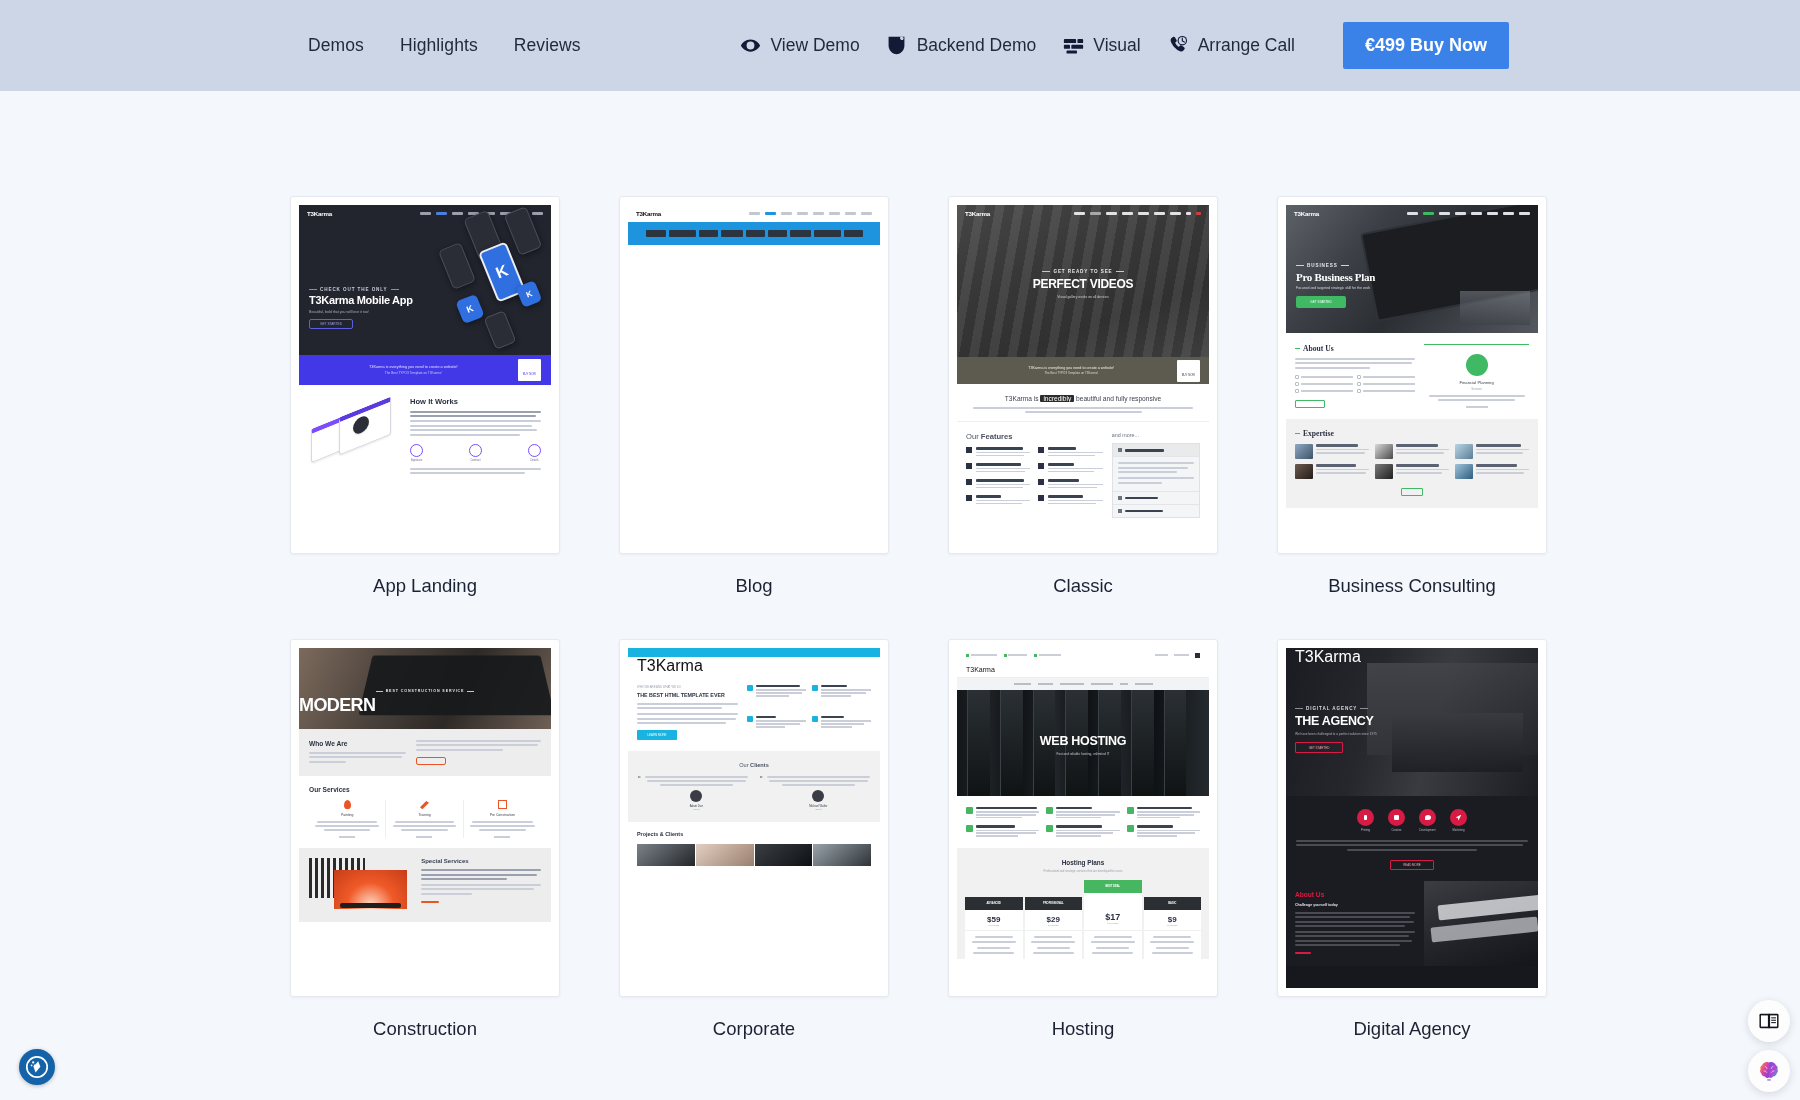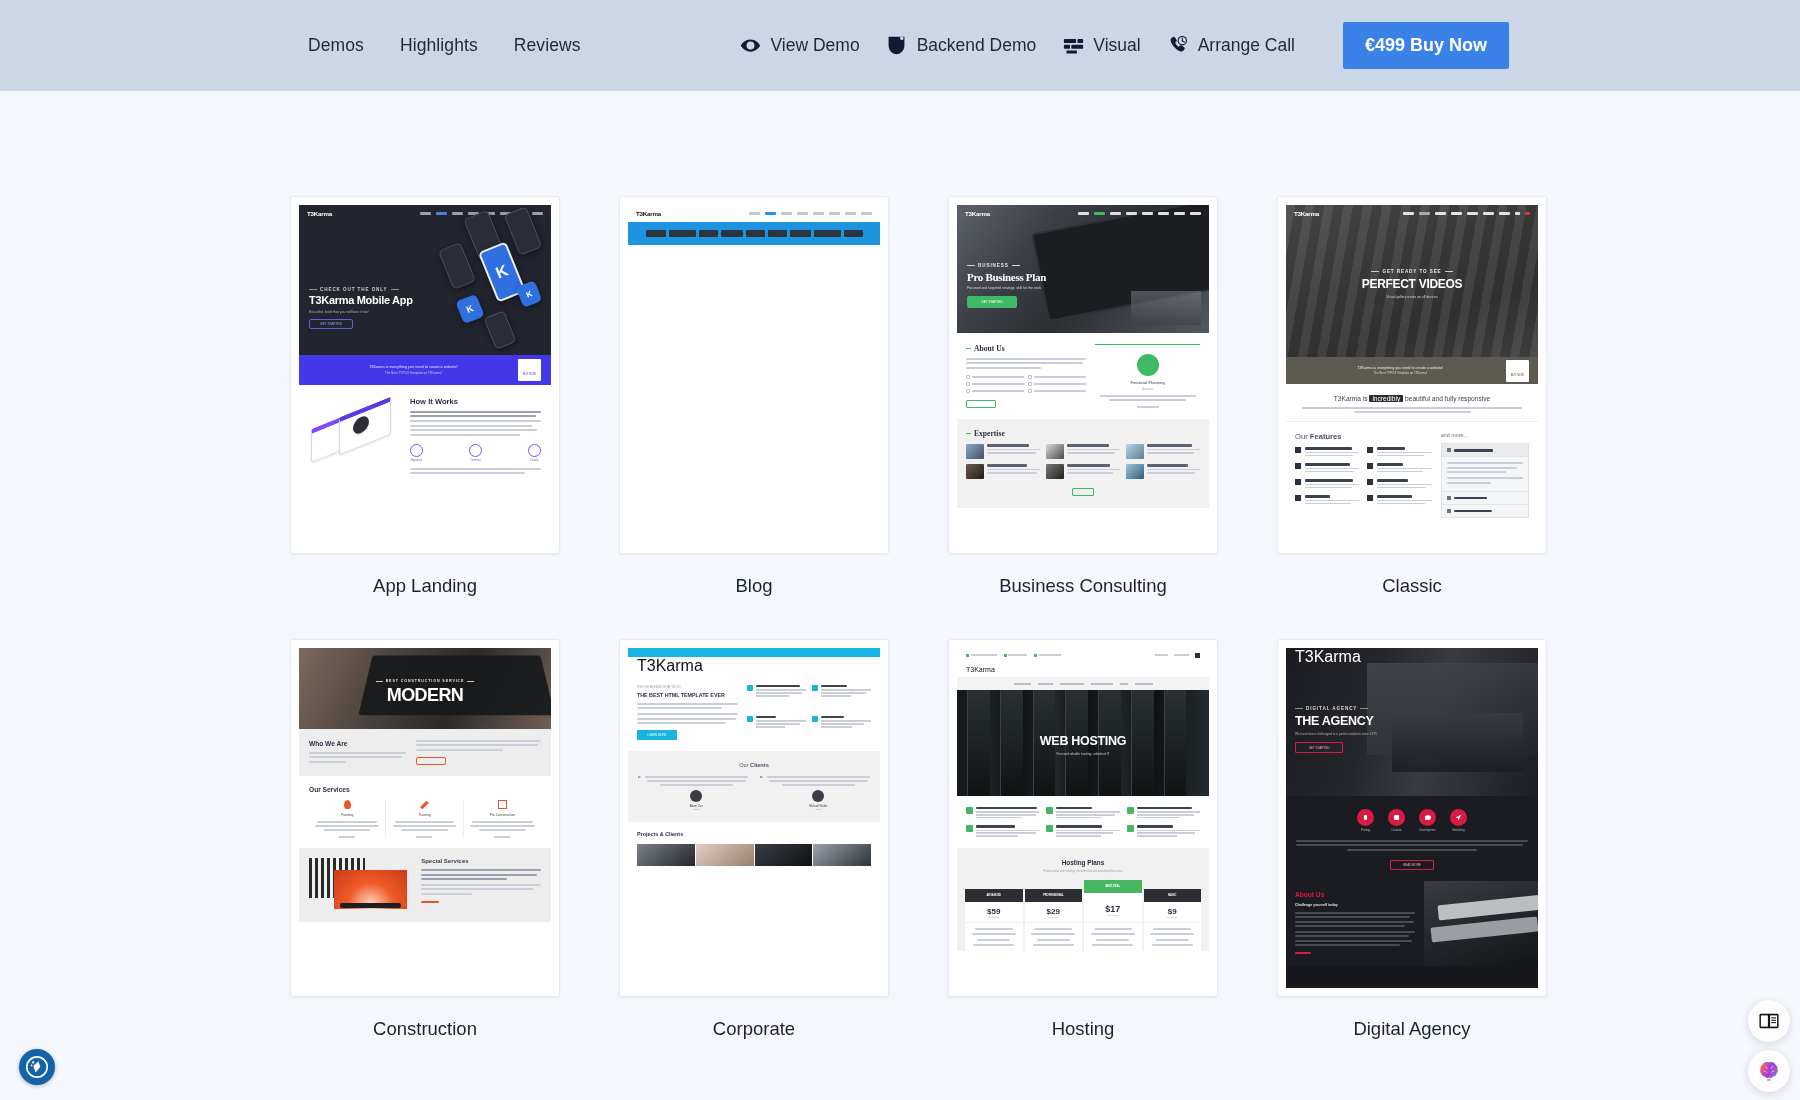--- a/index.html
+++ b/index.html
@@ -420,20 +420,172 @@
             <span class="tag" style="width:19px"></span>
           </div>
         </div>
       </div>
       <div class="card-label">Blog</div>
     </div>
 
     <div class="cell">
       <div class="card">
         <div class="shot">
+          <div class="cl-hero">
+            <div style="position:absolute;inset:0;opacity:.35;background:repeating-linear-gradient(100deg,#6a6a6a 0 9px,#3c3c3c 9px 19px)"></div>
+            <div class="mn" style="position:relative;z-index:2">
+              <span class="logo" style="color:#fff">T3Karma</span>
+              <span class="links">
+                <i style="background:#e2e2e2"></i>
+                  <i style="background:#a8a8a8"></i>
+                  <i style="background:#e2e2e2"></i>
+                <i style="background:#e2e2e2"></i>
+                  <i style="background:#e2e2e2"></i>
+                  <i style="background:#e2e2e2"></i>
+                <i style="background:#e2e2e2"></i>
+                  <i style="background:#e2e2e2;width:5px"></i>
+                  <i style="background:#d83a3a;width:5px"></i>
+              </span>
+            </div>
+            <div style="position:absolute;left:0;right:0;top:64px;text-align:center;z-index:2">
+              <div style="display:flex;align-items:center;gap:3px;justify-content:center;margin-bottom:3px">
+                <span style="width:8px;height:1px;background:#c9c9c9"></span>
+                <span class="hero-kicker" style="color:#e9e9e9">GET READY TO SEE</span>
+                <span style="width:8px;height:1px;background:#c9c9c9"></span>
+              </div>
+              <div class="hero-h" style="font-size:12px;color:#fff">PERFECT VIDEOS</div>
+              <div style="font-size:3.4px;color:#cfcfcf;margin-top:4px">Visual gallery works on all devices</div>
+            </div>
+          </div>
+          <div class="cl-band">
+            <div style="flex:1;text-align:center">
+              <div style="font-size:3.7px;color:#f1f0e8">T3Karma is everything you need to create a website!</div>
+              <div style="font-size:3px;color:#dcdacf;margin-top:1.5px">The Best TYPO3 Template on T3Karma!</div>
+            </div>
+            <div style="background:#fff;border-radius:1px;padding:2px 5px">
+              <span style="font-size:2.8px;color:#3c3c3c">BUY NOW</span>
+            </div>
+          </div>
+          <div style="background:#fff;padding:11px 9px 8px;text-align:center;border-bottom:1px solid #eceef0">
+            <div style="font-size:6.6px;color:#3b4250">
+              <span>T3Karma is</span>
+              <span class="hl">incredibly</span>
+              <span>beautiful and fully responsive</span>
+            </div>
+            <div style="margin-top:5px">
+              <div class="txtline" style="width:94%;margin:0 auto 2.4px"></div>
+                <div class="txtline" style="width:50%;margin:0 auto"></div>
+            </div>
+          </div>
+          <div style="background:#fff;padding:10px 9px;display:flex;gap:9px">
+            <div style="flex:1.55">
+              <div class="sec-h" style="font-weight:400;color:#4a5160">
+                <span>Our</span>
+                <b>Features</b>
+              </div>
+              <div class="feat-grid">
+                <div class="feat">
+                    <span style="width:6px;height:6px;background:#2b3142;flex:0 0 6px"></span>
+                    <span style="flex:1">
+                      <span style="display:block;height:2.4px;background:#3b4250;width:86%;border-radius:1px"></span>
+                      <span style="display:block;height:1.6px;background:#c9ced8;width:100%;margin-top:2px"></span>
+                      <span style="display:block;height:1.6px;background:#c9ced8;width:88%;margin-top:1.4px"></span>
+                    </span>
+                  </div>
+                <div class="feat">
+                    <span style="width:6px;height:6px;background:#2b3142;flex:0 0 6px"></span>
+                    <span style="flex:1">
+                      <span style="display:block;height:2.4px;background:#3b4250;width:50%;border-radius:1px"></span>
+                      <span style="display:block;height:1.6px;background:#c9ced8;width:100%;margin-top:2px"></span>
+                      <span style="display:block;height:1.6px;background:#c9ced8;width:86%;margin-top:1.4px"></span>
+                    </span>
+                  </div>
+                <div class="feat">
+                    <span style="width:6px;height:6px;background:#2b3142;flex:0 0 6px"></span>
+                    <span style="flex:1">
+                      <span style="display:block;height:2.4px;background:#3b4250;width:82%;border-radius:1px"></span>
+                      <span style="display:block;height:1.6px;background:#c9ced8;width:100%;margin-top:2px"></span>
+                      <span style="display:block;height:1.6px;background:#c9ced8;width:90%;margin-top:1.4px"></span>
+                    </span>
+                  </div>
+                <div class="feat">
+                    <span style="width:6px;height:6px;background:#2b3142;flex:0 0 6px"></span>
+                    <span style="flex:1">
+                      <span style="display:block;height:2.4px;background:#3b4250;width:48%;border-radius:1px"></span>
+                      <span style="display:block;height:1.6px;background:#c9ced8;width:100%;margin-top:2px"></span>
+                      <span style="display:block;height:1.6px;background:#c9ced8;width:84%;margin-top:1.4px"></span>
+                    </span>
+                  </div>
+                <div class="feat">
+                    <span style="width:6px;height:6px;background:#2b3142;flex:0 0 6px"></span>
+                    <span style="flex:1">
+                      <span style="display:block;height:2.4px;background:#3b4250;width:88%;border-radius:1px"></span>
+                      <span style="display:block;height:1.6px;background:#c9ced8;width:100%;margin-top:2px"></span>
+                      <span style="display:block;height:1.6px;background:#c9ced8;width:86%;margin-top:1.4px"></span>
+                    </span>
+                  </div>
+                <div class="feat">
+                    <span style="width:6px;height:6px;background:#2b3142;flex:0 0 6px"></span>
+                    <span style="flex:1">
+                      <span style="display:block;height:2.4px;background:#3b4250;width:56%;border-radius:1px"></span>
+                      <span style="display:block;height:1.6px;background:#c9ced8;width:100%;margin-top:2px"></span>
+                      <span style="display:block;height:1.6px;background:#c9ced8;width:90%;margin-top:1.4px"></span>
+                    </span>
+                  </div>
+                <div class="feat">
+                    <span style="width:6px;height:6px;background:#2b3142;flex:0 0 6px"></span>
+                    <span style="flex:1">
+                      <span style="display:block;height:2.4px;background:#3b4250;width:46%;border-radius:1px"></span>
+                      <span style="display:block;height:1.6px;background:#c9ced8;width:100%;margin-top:2px"></span>
+                      <span style="display:block;height:1.6px;background:#c9ced8;width:84%;margin-top:1.4px"></span>
+                    </span>
+                  </div>
+                <div class="feat">
+                    <span style="width:6px;height:6px;background:#2b3142;flex:0 0 6px"></span>
+                    <span style="flex:1">
+                      <span style="display:block;height:2.4px;background:#3b4250;width:64%;border-radius:1px"></span>
+                      <span style="display:block;height:1.6px;background:#c9ced8;width:100%;margin-top:2px"></span>
+                      <span style="display:block;height:1.6px;background:#c9ced8;width:88%;margin-top:1.4px"></span>
+                    </span>
+                  </div>
+              </div>
+            </div>
+            <div style="flex:1">
+              <div style="font-size:5.4px;color:#6b7280">and more...</div>
+              <div class="acc" style="margin-top:5px">
+                <div class="acc-row" style="background:#e9eaec">
+                    <span style="width:4px;height:4px;background:#6b7280"></span>
+                    <span style="height:2.4px;background:#3b4250;width:52%;border-radius:1px"></span>
+                  </div>
+                <div style="padding:5px;border-bottom:1px solid #e3e5e9">
+                  <div class="txtline" style="width:100%"></div>
+                    <div class="txtline" style="width:92%"></div>
+                    <div class="txtline" style="width:78%"></div>
+                  <div class="txtline" style="width:100%;margin-top:4px"></div>
+                    <div class="txtline" style="width:58%"></div>
+                </div>
+                <div class="acc-row">
+                    <span style="width:4px;height:4px;background:#6b7280"></span>
+                    <span style="height:2.4px;background:#3b4250;width:44%;border-radius:1px"></span>
+                  </div>
+                <div class="acc-row" style="border-bottom:none">
+                    <span style="width:4px;height:4px;background:#6b7280"></span>
+                    <span style="height:2.4px;background:#3b4250;width:50%;border-radius:1px"></span>
+                  </div>
+              </div>
+            </div>
+          </div>
+        </div>
+      </div>
+      <div class="card-label">Classic</div>
+    </div>
+
+    <div class="cell">
+      <div class="card">
+        <div class="shot">
           <div class="bc-hero">
             <div class="laptop"></div>
             <div style="position:absolute;right:8px;bottom:8px;width:70px;height:34px;background:linear-gradient(180deg,#7d8289,#3c4046);opacity:.55"></div>
             <div class="mn" style="position:relative;z-index:2">
               <span class="logo" style="color:#fff">T3Karma</span>
               <span class="links">
                 <i style="background:#dcdfe4"></i>
                   <i style="background:#3fb963"></i>
                   <i style="background:#dcdfe4"></i>
                 <i style="background:#dcdfe4"></i>
@@ -564,177 +716,25 @@
             <div style="margin:9px auto 0;width:22px;height:8px;border:1px solid #3fb963;border-radius:1px"></div>
           </div>
         </div>
       </div>
       <div class="card-label">Business Consulting</div>
     </div>
 
     <div class="cell">
       <div class="card">
         <div class="shot">
-          <div class="cl-hero">
-            <div style="position:absolute;inset:0;opacity:.35;background:repeating-linear-gradient(100deg,#6a6a6a 0 9px,#3c3c3c 9px 19px)"></div>
-            <div class="mn" style="position:relative;z-index:2">
-              <span class="logo" style="color:#fff">T3Karma</span>
-              <span class="links">
-                <i style="background:#e2e2e2"></i>
-                  <i style="background:#a8a8a8"></i>
-                  <i style="background:#e2e2e2"></i>
-                <i style="background:#e2e2e2"></i>
-                  <i style="background:#e2e2e2"></i>
-                  <i style="background:#e2e2e2"></i>
-                <i style="background:#e2e2e2"></i>
-                  <i style="background:#e2e2e2;width:5px"></i>
-                  <i style="background:#d83a3a;width:5px"></i>
-              </span>
-            </div>
-            <div style="position:absolute;left:0;right:0;top:64px;text-align:center;z-index:2">
-              <div style="display:flex;align-items:center;gap:3px;justify-content:center;margin-bottom:3px">
-                <span style="width:8px;height:1px;background:#c9c9c9"></span>
-                <span class="hero-kicker" style="color:#e9e9e9">GET READY TO SEE</span>
-                <span style="width:8px;height:1px;background:#c9c9c9"></span>
-              </div>
-              <div class="hero-h" style="font-size:12px;color:#fff">PERFECT VIDEOS</div>
-              <div style="font-size:3.4px;color:#cfcfcf;margin-top:4px">Visual gallery works on all devices</div>
-            </div>
-          </div>
-          <div class="cl-band">
-            <div style="flex:1;text-align:center">
-              <div style="font-size:3.7px;color:#f1f0e8">T3Karma is everything you need to create a website!</div>
-              <div style="font-size:3px;color:#dcdacf;margin-top:1.5px">The Best TYPO3 Template on T3Karma!</div>
-            </div>
-            <div style="background:#fff;border-radius:1px;padding:2px 5px">
-              <span style="font-size:2.8px;color:#3c3c3c">BUY NOW</span>
-            </div>
-          </div>
-          <div style="background:#fff;padding:11px 9px 8px;text-align:center;border-bottom:1px solid #eceef0">
-            <div style="font-size:6.6px;color:#3b4250">
-              <span>T3Karma is</span>
-              <span class="hl">incredibly</span>
-              <span>beautiful and fully responsive</span>
-            </div>
-            <div style="margin-top:5px">
-              <div class="txtline" style="width:94%;margin:0 auto 2.4px"></div>
-                <div class="txtline" style="width:50%;margin:0 auto"></div>
-            </div>
-          </div>
-          <div style="background:#fff;padding:10px 9px;display:flex;gap:9px">
-            <div style="flex:1.55">
-              <div class="sec-h" style="font-weight:400;color:#4a5160">
-                <span>Our</span>
-                <b>Features</b>
-              </div>
-              <div class="feat-grid">
-                <div class="feat">
-                    <span style="width:6px;height:6px;background:#2b3142;flex:0 0 6px"></span>
-                    <span style="flex:1">
-                      <span style="display:block;height:2.4px;background:#3b4250;width:86%;border-radius:1px"></span>
-                      <span style="display:block;height:1.6px;background:#c9ced8;width:100%;margin-top:2px"></span>
-                      <span style="display:block;height:1.6px;background:#c9ced8;width:88%;margin-top:1.4px"></span>
-                    </span>
-                  </div>
-                <div class="feat">
-                    <span style="width:6px;height:6px;background:#2b3142;flex:0 0 6px"></span>
-                    <span style="flex:1">
-                      <span style="display:block;height:2.4px;background:#3b4250;width:50%;border-radius:1px"></span>
-                      <span style="display:block;height:1.6px;background:#c9ced8;width:100%;margin-top:2px"></span>
-                      <span style="display:block;height:1.6px;background:#c9ced8;width:86%;margin-top:1.4px"></span>
-                    </span>
-                  </div>
-                <div class="feat">
-                    <span style="width:6px;height:6px;background:#2b3142;flex:0 0 6px"></span>
-                    <span style="flex:1">
-                      <span style="display:block;height:2.4px;background:#3b4250;width:82%;border-radius:1px"></span>
-                      <span style="display:block;height:1.6px;background:#c9ced8;width:100%;margin-top:2px"></span>
-                      <span style="display:block;height:1.6px;background:#c9ced8;width:90%;margin-top:1.4px"></span>
-                    </span>
-                  </div>
-                <div class="feat">
-                    <span style="width:6px;height:6px;background:#2b3142;flex:0 0 6px"></span>
-                    <span style="flex:1">
-                      <span style="display:block;height:2.4px;background:#3b4250;width:48%;border-radius:1px"></span>
-                      <span style="display:block;height:1.6px;background:#c9ced8;width:100%;margin-top:2px"></span>
-                      <span style="display:block;height:1.6px;background:#c9ced8;width:84%;margin-top:1.4px"></span>
-                    </span>
-                  </div>
-                <div class="feat">
-                    <span style="width:6px;height:6px;background:#2b3142;flex:0 0 6px"></span>
-                    <span style="flex:1">
-                      <span style="display:block;height:2.4px;background:#3b4250;width:88%;border-radius:1px"></span>
-                      <span style="display:block;height:1.6px;background:#c9ced8;width:100%;margin-top:2px"></span>
-                      <span style="display:block;height:1.6px;background:#c9ced8;width:86%;margin-top:1.4px"></span>
-                    </span>
-                  </div>
-                <div class="feat">
-                    <span style="width:6px;height:6px;background:#2b3142;flex:0 0 6px"></span>
-                    <span style="flex:1">
-                      <span style="display:block;height:2.4px;background:#3b4250;width:56%;border-radius:1px"></span>
-                      <span style="display:block;height:1.6px;background:#c9ced8;width:100%;margin-top:2px"></span>
-                      <span style="display:block;height:1.6px;background:#c9ced8;width:90%;margin-top:1.4px"></span>
-                    </span>
-                  </div>
-                <div class="feat">
-                    <span style="width:6px;height:6px;background:#2b3142;flex:0 0 6px"></span>
-                    <span style="flex:1">
-                      <span style="display:block;height:2.4px;background:#3b4250;width:46%;border-radius:1px"></span>
-                      <span style="display:block;height:1.6px;background:#c9ced8;width:100%;margin-top:2px"></span>
-                      <span style="display:block;height:1.6px;background:#c9ced8;width:84%;margin-top:1.4px"></span>
-                    </span>
-                  </div>
-                <div class="feat">
-                    <span style="width:6px;height:6px;background:#2b3142;flex:0 0 6px"></span>
-                    <span style="flex:1">
-                      <span style="display:block;height:2.4px;background:#3b4250;width:64%;border-radius:1px"></span>
-                      <span style="display:block;height:1.6px;background:#c9ced8;width:100%;margin-top:2px"></span>
-                      <span style="display:block;height:1.6px;background:#c9ced8;width:88%;margin-top:1.4px"></span>
-                    </span>
-                  </div>
-              </div>
-            </div>
-            <div style="flex:1">
-              <div style="font-size:5.4px;color:#6b7280">and more...</div>
-              <div class="acc" style="margin-top:5px">
-                <div class="acc-row" style="background:#e9eaec">
-                    <span style="width:4px;height:4px;background:#6b7280"></span>
-                    <span style="height:2.4px;background:#3b4250;width:52%;border-radius:1px"></span>
-                  </div>
-                <div style="padding:5px;border-bottom:1px solid #e3e5e9">
-                  <div class="txtline" style="width:100%"></div>
-                    <div class="txtline" style="width:92%"></div>
-                    <div class="txtline" style="width:78%"></div>
-                  <div class="txtline" style="width:100%;margin-top:4px"></div>
-                    <div class="txtline" style="width:58%"></div>
-                </div>
-                <div class="acc-row">
-                    <span style="width:4px;height:4px;background:#6b7280"></span>
-                    <span style="height:2.4px;background:#3b4250;width:44%;border-radius:1px"></span>
-                  </div>
-                <div class="acc-row" style="border-bottom:none">
-                    <span style="width:4px;height:4px;background:#6b7280"></span>
-                    <span style="height:2.4px;background:#3b4250;width:50%;border-radius:1px"></span>
-                  </div>
-              </div>
-            </div>
-          </div>
-        </div>
-      </div>
-      <div class="card-label">Classic</div>
-    </div>
-
-    <div class="cell">
-      <div class="card">
-        <div class="shot">
           <div class="cn-hero">
             <div style="position:absolute;inset:19px 0 0 0;background:linear-gradient(115deg,#7c6a5c 0%,#4b423c 35%,#2d2926 62%,#6f6055 100%)"></div>
             <div style="position:absolute;right:4px;top:24px;width:72%;height:60%;background:#15171a;transform:perspective(60px) rotateX(9deg);border-radius:3px;opacity:.92"></div>
 
-            <div style="position:absolute;left:0;right:0;top:50px;text-align:center;z-index:3">
+            <div style="position:absolute;left:0;right:0;top:60px;z-index:3">
               <div style="display:flex;align-items:center;gap:3px;justify-content:center;margin-bottom:2px">
                 <span style="width:7px;height:1px;background:#cfc7bf"></span>
                 <span class="hero-kicker" style="color:#e8e2dc;font-size:3.6px">BEST CONSTRUCTION SERVICE</span>
                 <span style="width:7px;height:1px;background:#cfc7bf"></span>
               </div>
               <div class="hero-h" style="font-size:18px;color:#fff;letter-spacing:-.6px">MODERN</div>
             </div>
           </div>
           <div class="cn-who">
             <div style="flex:1">
@@ -1063,21 +1063,21 @@
                     <div class="txtline" style="width:76%;margin:0 auto 3.4px"></div>
                     <div class="txtline" style="width:88%;margin:0 auto 3.4px"></div>
                     <div class="txtline" style="width:66%;margin:0 auto 3.4px"></div>
                     <div class="txtline" style="width:82%;margin:0 auto"></div>
                   </div>
               </div>
               <div class="plan pop">
                 <div class="head">
                     <span style="font-size:2.6px;color:#fff;font-weight:700">BEST DEAL</span>
                   </div>
-                <div class="price" style="padding:11px 0 6px">
+                <div class="price" style="padding:19px 0 6px">
                     <div style="font-size:9px;font-weight:800;color:#2b3142">$17</div>
                     <div style="font-size:2.3px;color:#9aa0ad">per month</div>
                   </div>
                 <div class="list">
                     <div class="txtline" style="width:76%;margin:0 auto 3.4px"></div>
                     <div class="txtline" style="width:88%;margin:0 auto 3.4px"></div>
                     <div class="txtline" style="width:66%;margin:0 auto 3.4px"></div>
                     <div class="txtline" style="width:82%;margin:0 auto"></div>
                   </div>
               </div>

